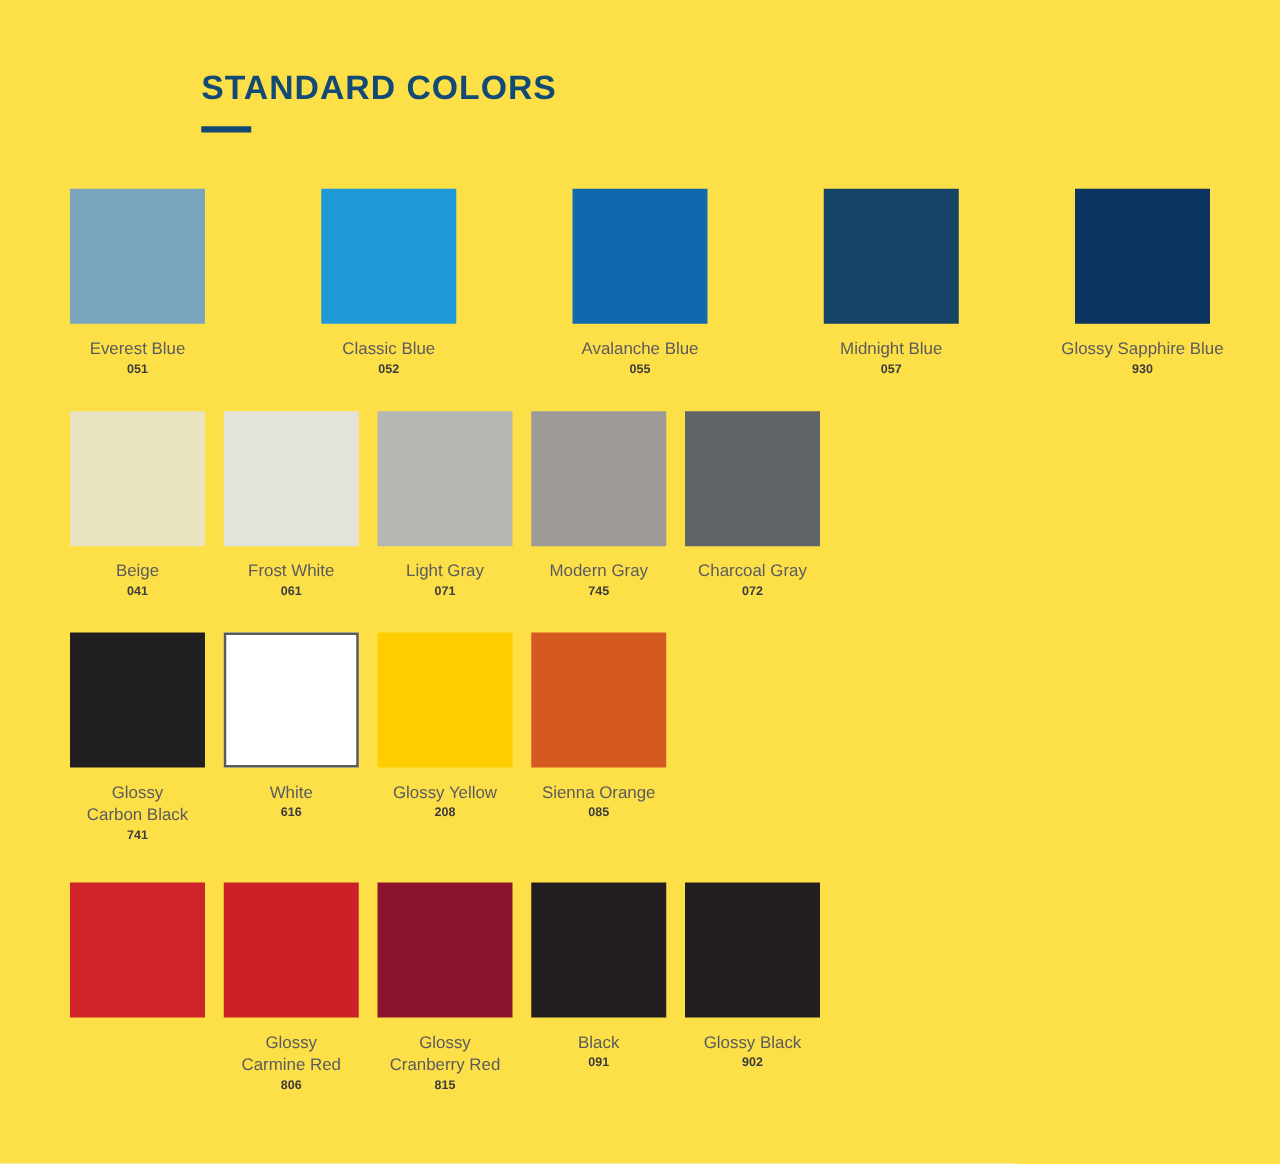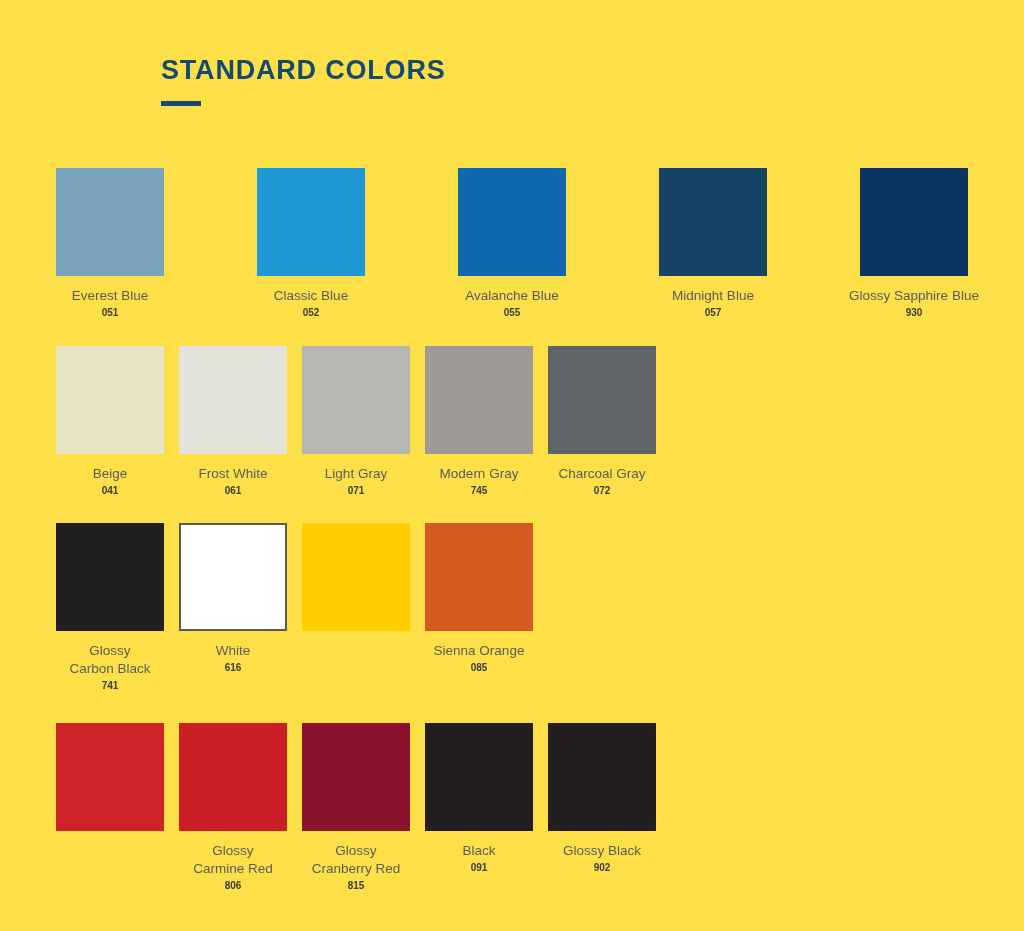--- a/index.html
+++ b/index.html
@@ -81,21 +81,21 @@
   }
   .row-block {
     display: grid;
     grid-template-columns: repeat(5, 108px);
     column-gap: 93px;
   }
 
   .rows {
     position: absolute;
     left: 56px;
-    top: 168px;
+    top: 151px;
     display: flex;
     flex-direction: column;
   }
 
   .row-block + .row-block { margin-top: 0; gap: 15px; }
 
   .r1 { height: 178px; }
   .r2 { height: 177px; }
   .r3 { height: 200px; }
   .r4 { height: 190px; }
@@ -196,20 +196,24 @@
         </div>
         <div class="swatch-cell">
           <div class="chip bordered" style="background: rgb(255, 255, 255);"></div>
           <div class="caption">
             <div class="swatch-name">White</div>
             <div class="swatch-code">616</div>
           </div>
         </div>
         <div class="swatch-cell">
           <div class="chip" style="background: rgb(255, 205, 0);"></div>
+          <div class="caption">
+            <div class="swatch-name">Glossy Yellow</div>
+            <div class="swatch-code">208</div>
+          </div>
         </div>
         <div class="swatch-cell">
           <div class="chip" style="background: rgb(213, 90, 34);"></div>
           <div class="caption">
             <div class="swatch-name">Sienna Orange</div>
             <div class="swatch-code">085</div>
           </div>
         </div>
       </div>
       <div class="row-block r4">

